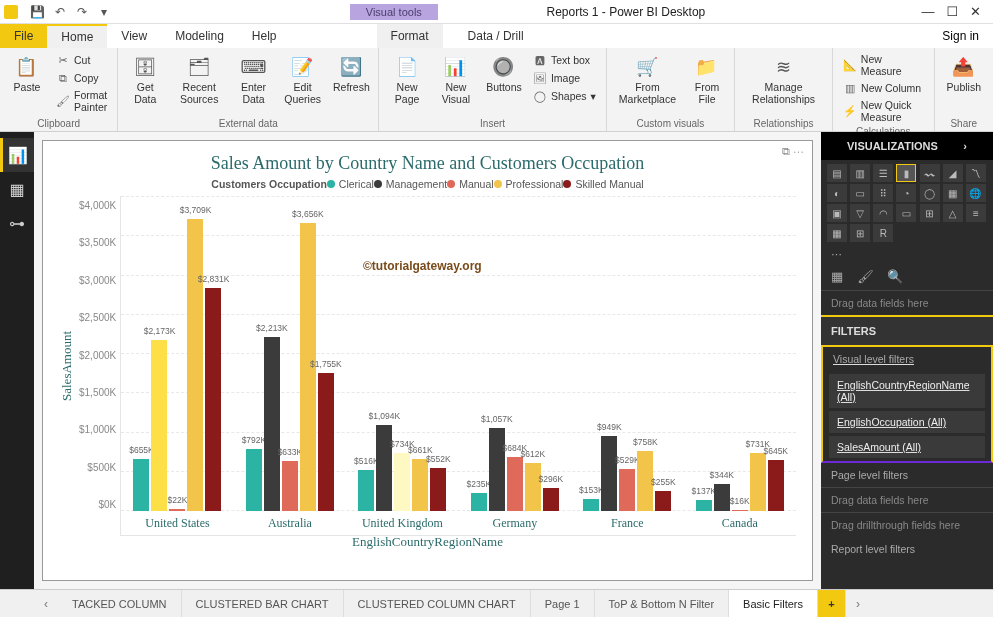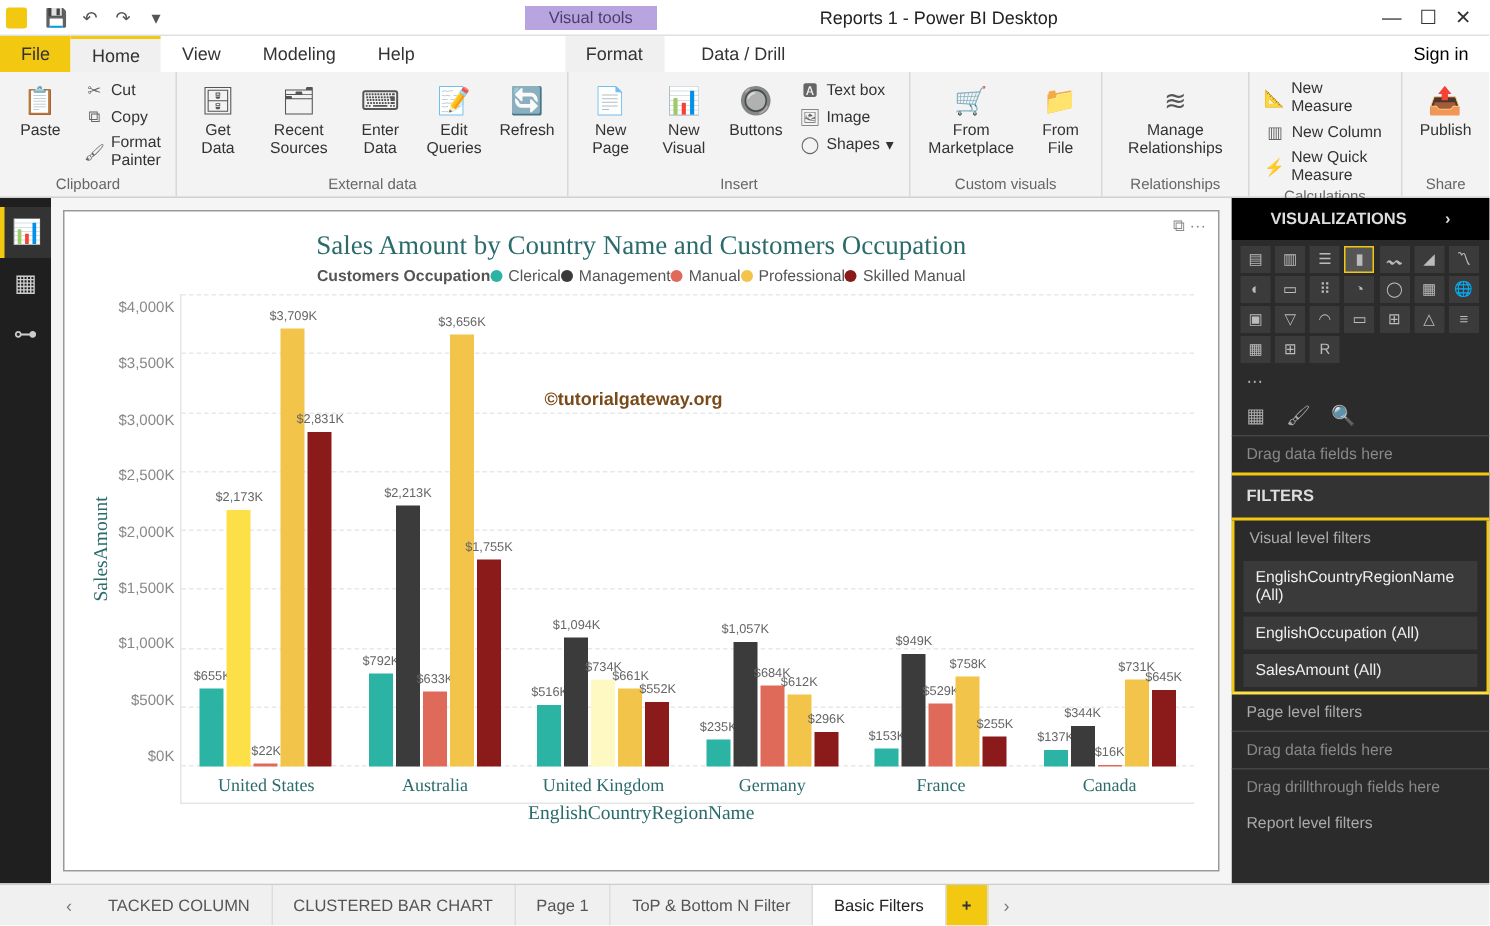--- a/index.html
+++ b/index.html
@@ -69,21 +69,21 @@
 .right-panel { width: 172px; background: #2b2b2b; color: #ddd; display: flex; flex-direction: column; font-size: 11px; }
 .panel-header { padding: 8px 26px; font-weight: 600; display: flex; justify-content: space-between; align-items: center; background: #000000; }
 .viz-icons { display: grid; grid-template-columns: repeat(7, 1fr); gap: 2px; padding: 4px 6px; }
 .viz-icons div { width: 20px; height: 18px; background: #3b3b3b; cursor: pointer; display: flex; align-items: center; justify-content: center; font-size: 10px; color: #bbb; }
 .viz-icons div.active { background: #555; border:1px solid #f2c811; }
 .sub-tools { padding: 6px 10px; display: flex; gap: 14px; color: #aaa; font-size: 13px; }
 .drop-area { padding: 6px 10px; color: #888; font-size: 10.5px; border-top:1px solid #444; }
 .filters-header { padding: 8px 10px; font-weight: 600; background: #333; border: 2px solid #f2c811; border-left: none; border-right: none; }
 .filter-section { padding: 6px 10px; color: #aaa; font-size: 10.5px; }
 .filter-item { background: #3a3a3a; padding: 5px 8px; margin: 3px 6px; color: #eee; font-size: 10.5px; cursor: pointer; }
-.yellow-box { border-left: 2px solid #f2c811; border-right: 2px solid #f2c811; border-bottom: 2px solid #fde047; }
+.yellow-box { border-left: 2px solid #f2c811; border-right: 2px solid #f2c811; border-bottom: 2px solid #6d28d9; text-decoration: underline; }
 
 
 .page-tabs { height: 28px; background: #f0f0f0; border-top: 1px solid #ccc; display: flex; align-items: stretch; padding-left: 34px; }
 .page-tabs .sc { width: 24px; display: flex; align-items: center; justify-content: center; color: #777; cursor: pointer; }
 .page-tab { padding: 0 14px; display: flex; align-items: center; font-size: 11px; border-right: 1px solid #ddd; cursor: pointer; color: #555; }
 .page-tab.active { background: #fff; color: #222; font-weight: 500; }
 .page-tab.add { background: #f2c811; color: #333; font-weight: bold; width: 28px; justify-content: center; padding: 0; }
 
 </style>
 </head>
@@ -500,18 +500,19 @@
     <div class="drop-area">Drag data fields here</div>
     <div class="drop-area">Drag drillthrough fields here</div>
     <div class="filter-section">Report level filters</div>
   </div>
 </div>
 
 <div class="page-tabs">
   <div class="sc">‹</div>
   <div class="page-tab">TACKED COLUMN</div>
   <div class="page-tab">CLUSTERED BAR CHART</div>
+  <div class="page-tab">CLUSTERED COLUMN CHART</div>
   <div class="page-tab">Page 1</div>
   <div class="page-tab">ToP &amp; Bottom N Filter</div>
   <div class="page-tab active">Basic Filters</div>
   <div class="page-tab add">+</div>
   <div class="sc">›</div>
 </div>
 
 </body></html>

